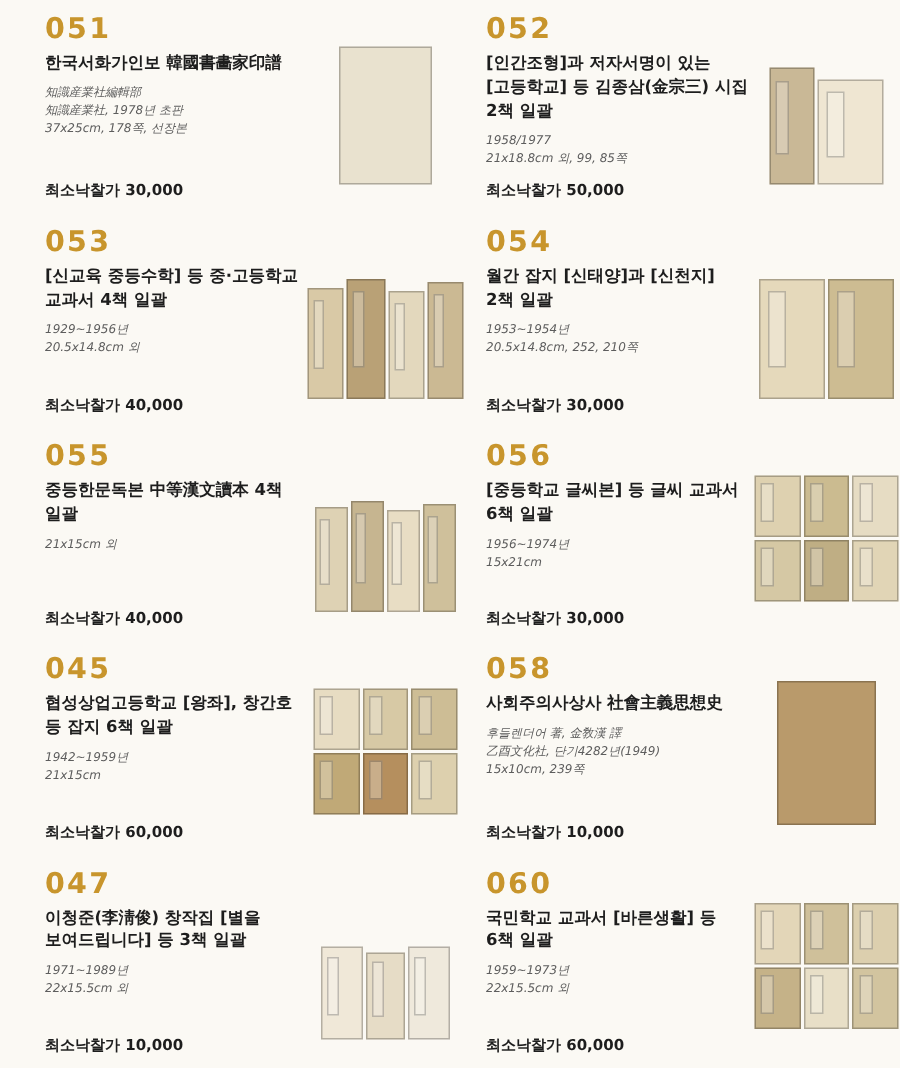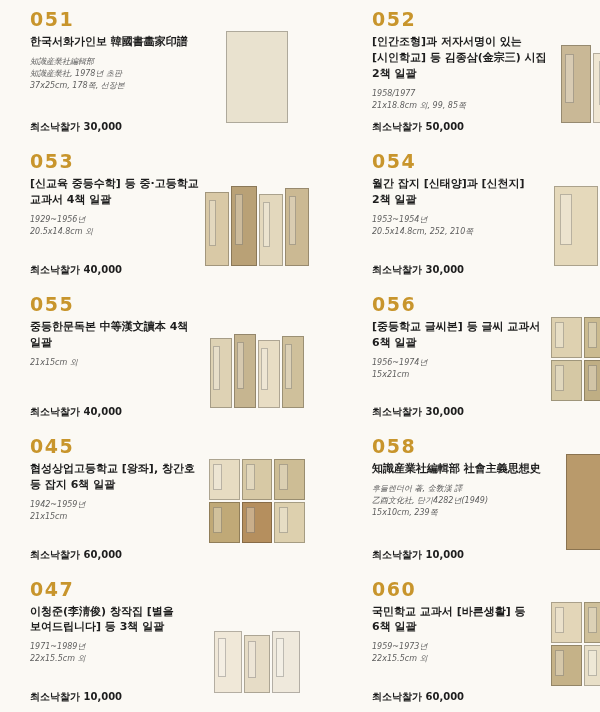--- a/index.html
+++ b/index.html
@@ -19,21 +19,20 @@
     height: 712px;
     box-sizing: border-box;
     display: flex;
     flex-direction: column;
   }
   .row {
     display: flex;
     flex-direction: row;
     height: 142.4px;
     box-sizing: border-box;
-    gap: 48px;
   }
   .cell {
     width: 300px;
     box-sizing: border-box;
     padding: 10px 14px 8px 30px;
     display: flex;
     flex-direction: row;
     justify-content: space-between;
     position: relative;
   }
@@ -140,21 +139,21 @@
         </div>
         <div class="thumb">
           <div class="bookimg" style="height: 98px;">
             <div class="bk plain" style="width: 62px; height: 92px; background: rgb(233, 226, 207);"></div>
           </div>
         </div>
       </div>
       <div class="cell right">
         <div class="info">
           <div class="lotno">052</div>
-          <div class="title">[인간조형]과 저자서명이 있는 [시인학교] 등 김종삼(金宗三) 시집 2책 일괄</div>
+          <div class="title">[인간조형]과 저자서명이 있는 [고등학교] 등 김종삼(金宗三) 시집 2책 일괄</div>
           <div class="meta">
             <div>1958/1977</div>
             <div>21x18.8cm 외, 99, 85쪽</div>
           </div>
           <div class="price">최소낙찰가 50,000</div>
         </div>
         <div class="thumb">
           <div class="bookimg" style="height: 98px;">
             <div class="bk" style="width: 30px; height: 78px; background: rgb(201, 184, 150);"></div>
             <div class="bk" style="width: 44px; height: 70px; background: rgb(239, 230, 210);"></div>
@@ -259,21 +258,21 @@
             <div class="bk" style="background: rgb(205, 189, 149);"></div>
             <div class="bk" style="background: rgb(192, 169, 119);"></div>
             <div class="bk" style="background: rgb(181, 143, 94);"></div>
             <div class="bk" style="background: rgb(221, 208, 174);"></div>
           </div>
         </div>
       </div>
       <div class="cell right">
         <div class="info">
           <div class="lotno">058</div>
-          <div class="title">知識産業社編輯部 社會主義思想史</div>
+          <div class="title">사회주의사상사 社會主義思想史</div>
           <div class="meta">
             <div>후들렌더어 著, 金敎漢 譯</div>
             <div>乙酉文化社, 단기4282년(1949)</div>
             <div>15x10cm, 239쪽</div>
           </div>
           <div class="price">최소낙찰가 10,000</div>
         </div>
         <div class="thumb">
           <div class="bookimg" style="height: 98px;">
             <div class="bk plain" style="width: 66px; height: 96px; background: rgb(185, 154, 107);"></div>

